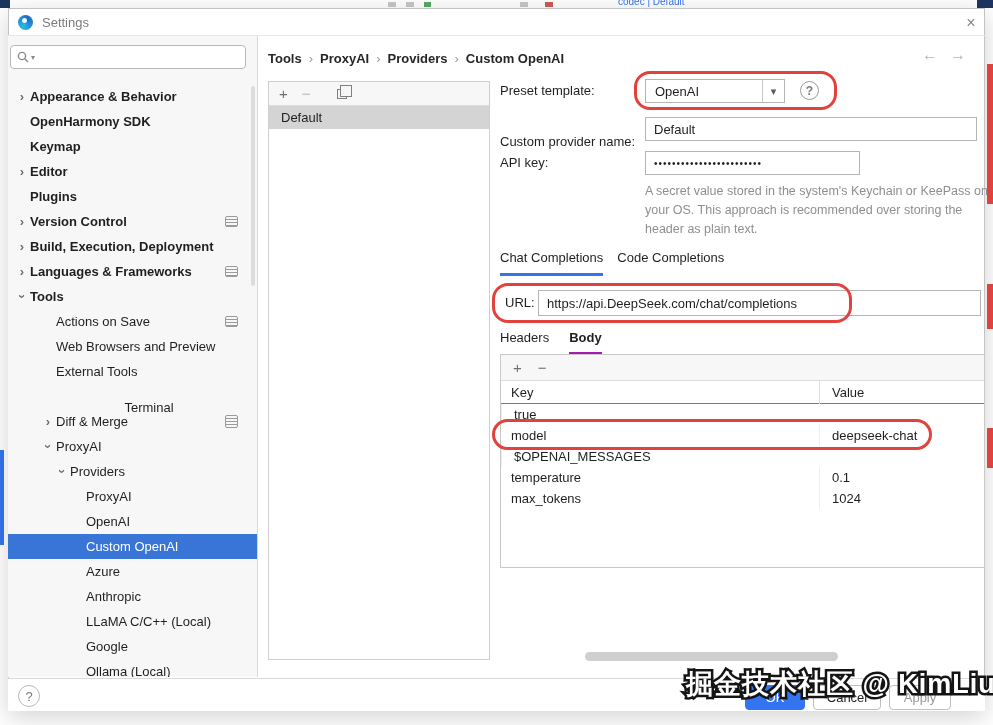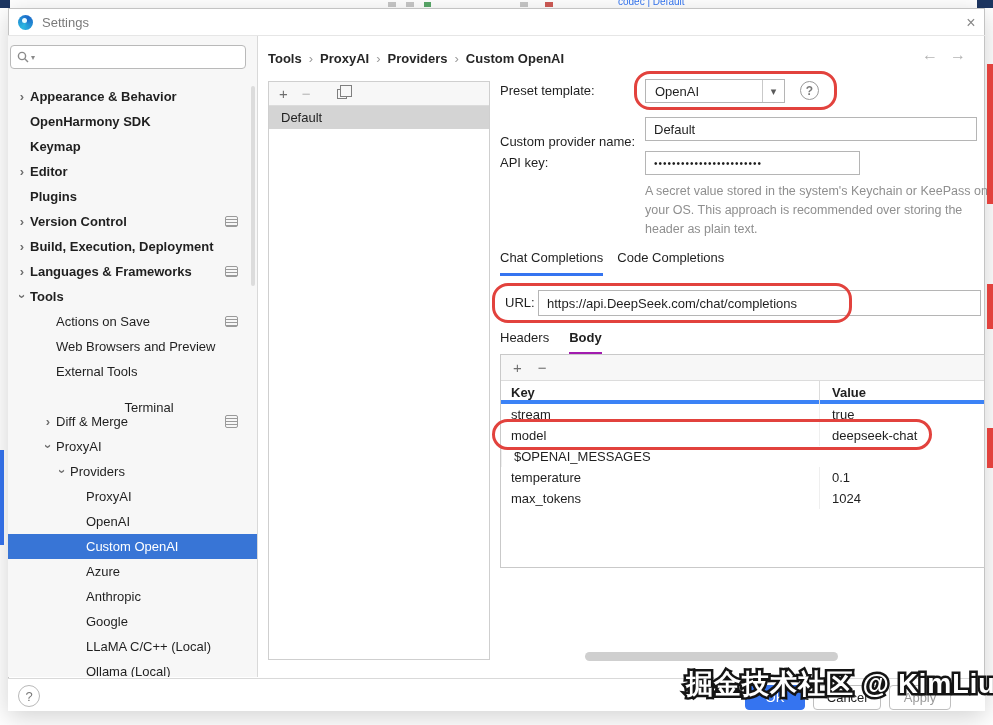--- a/index.html
+++ b/index.html
@@ -71,21 +71,21 @@
   .tab{padding-bottom:8px;cursor:pointer;color:#1f1f1f;}
   .tab.active{border-bottom:3px solid #3574f0;}
   .subtabs{left:500px;top:330px;display:flex;gap:20px;z-index:2;}
   .subtab{padding-bottom:7px;cursor:pointer;}
   .subtab.active{font-weight:bold;border-bottom:3px solid #a21caf;}
 
   
   .tpanel{left:500px;top:354px;width:485px;height:214px;border:1px solid #c9c9c9;background:#fff;z-index:2;}
   .tp-toolbar{height:26px;background:#f7f7f7;border-bottom:1px solid #dcdcdc;display:flex;align-items:center;padding-left:12px;gap:16px;color:#6e6e6e;}
   .thead,.trow{display:grid;grid-template-columns:318px 1fr;}
-  .thead{height:23px;line-height:23px;border-bottom:4px solid #3b82f6;color:#1f1f1f;font-weight:bold;}
+  .thead{height:23px;line-height:23px;border-bottom:1px solid #3b82f6;color:#1f1f1f;}
   .thead .cell2{border-left:1px solid #dcdcdc;}
   .trow{height:21px;line-height:21px;cursor:pointer;}
   .trow .cell2{border-left:1px solid #efefef;}
   .cell1{padding-left:10px;}
   .cell2{padding-left:12px;}
 
   .hscroll{left:585px;top:652px;width:253px;height:9px;background:#cfcfcf;border-radius:5px;z-index:2;cursor:pointer;}
 
   
   .red-box{border:3px solid #e2423d;border-radius:16px;background:transparent;z-index:20;pointer-events:none;}
@@ -215,25 +215,25 @@
       <div class="tree-row" style="padding-left: 62px;">
         <span class="chev"></span>
         <span class="tlabel">Azure</span>
       </div>
       <div class="tree-row" style="padding-left: 62px;">
         <span class="chev"></span>
         <span class="tlabel">Anthropic</span>
       </div>
       <div class="tree-row" style="padding-left: 62px;">
         <span class="chev"></span>
+        <span class="tlabel">LLaMA C/C++ (Local)</span>
+      </div>
+      <div class="tree-row" style="padding-left: 62px;">
+        <span class="chev"></span>
         <span class="tlabel">Google</span>
-      </div>
-      <div class="tree-row" style="padding-left: 62px;">
-        <span class="chev"></span>
-        <span class="tlabel">LLaMA C/C++ (Local)</span>
       </div>
       <div class="tree-row" style="padding-left: 62px;">
         <span class="chev"></span>
         <span class="tlabel">Ollama (Local)</span>
       </div>
     </div>
 </div>
 <div class="abs tree-scroll"></div>
 
 <div class="abs crumbs" id="crumbs">
@@ -290,21 +290,20 @@
   <div class="tp-toolbar">
     <span class="lp-btn">+</span>
     <span class="lp-btn">−</span>
   </div>
   <div class="thead">
     <span class="cell1">Key</span>
     <span class="cell2">Value</span>
   </div>
   <div id="trows">
       <div class="trow">
-        <span class="cell1">stream</span>
         <span class="cell2">true</span>
       </div>
       <div class="trow">
         <span class="cell1">model</span>
         <span class="cell2">deepseek-chat</span>
       </div>
       <div class="trow">
         <span class="cell2">$OPENAI_MESSAGES</span>
       </div>
       <div class="trow">

